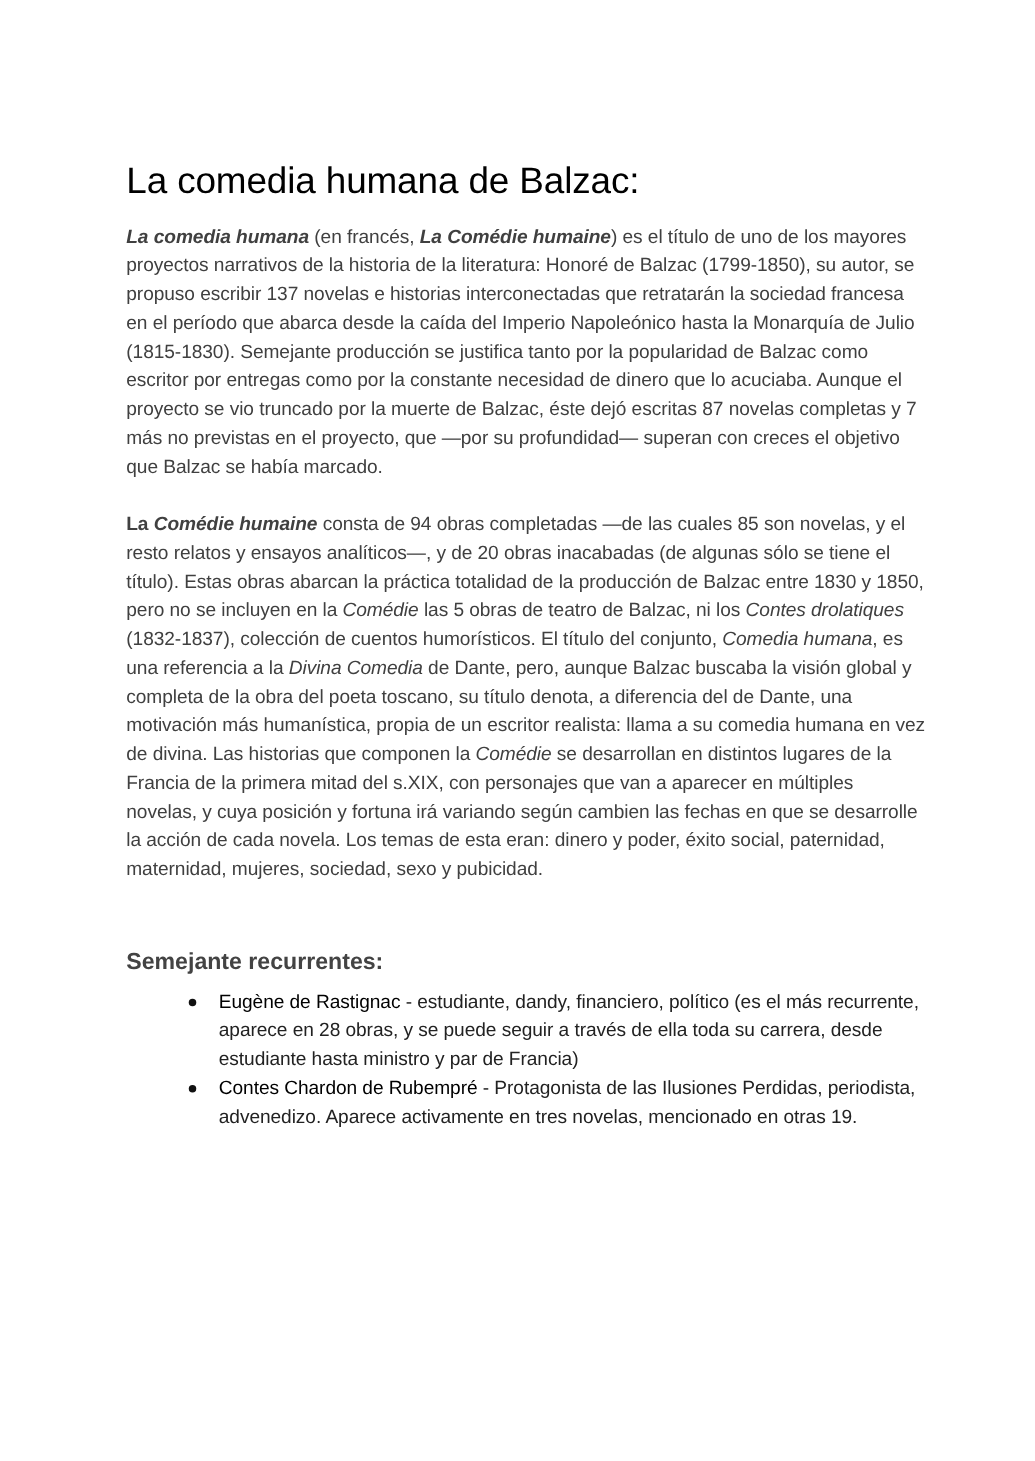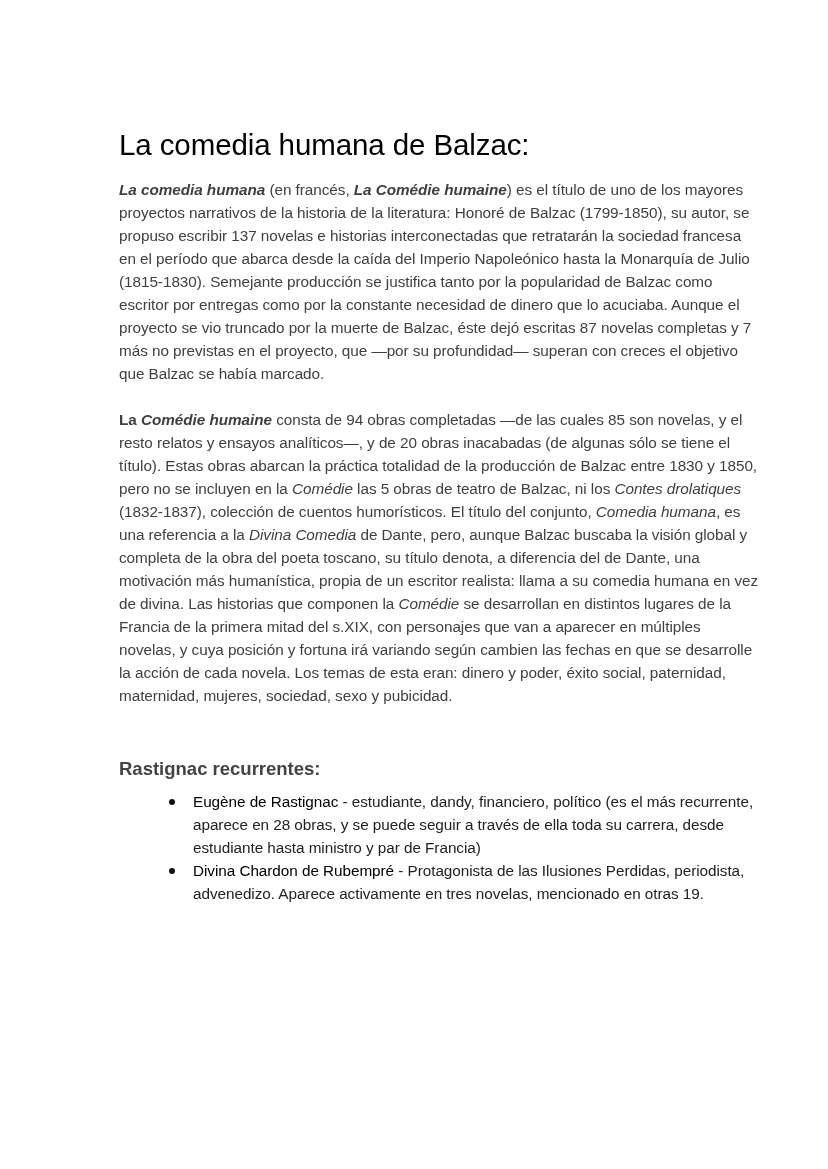--- a/index.html
+++ b/index.html
@@ -13,21 +13,20 @@
       position: relative;
       overflow: hidden;
       font-family: "Liberation Sans", sans-serif;
       color: #1a1a1a;
     }
     .page {
       position: absolute;
       left: 101px;
       top: 126px;
       width: 640px;
-      margin-left: 18px;
     }
     .title {
       font-size: 29.5px;
       font-weight: normal;
       color: #000000;
       margin: 0 0 14px 0;
       line-height: 38px;
       letter-spacing: -0.1px;
     }
     .para {
@@ -73,20 +72,20 @@
 <body>
 
 <div class="page">
 
   <h1 class="title">La comedia humana de Balzac:</h1>
 
   <p class="para"><b><i>La comedia humana</i></b><span> (en francés, </span><b><i>La Comédie humaine</i></b><span>) es el título de uno de los mayores proyectos narrativos de la historia de la literatura: Honoré de Balzac (1799-1850), su autor, se propuso escribir 137 novelas e historias interconectadas que retratarán la sociedad francesa en el período que abarca desde la caída del Imperio Napoleónico hasta la Monarquía de Julio (1815-1830). Semejante producción se justifica tanto por la popularidad de Balzac como escritor por entregas como por la constante necesidad de dinero que lo acuciaba. Aunque el proyecto se vio truncado por la muerte de Balzac, éste dejó escritas 87 novelas completas y 7 más no previstas en el proyecto, que —por su profundidad— superan con creces el objetivo que Balzac se había marcado.</span></p>
 
   <p class="para"><b>La </b><b><i>Comédie humaine</i></b><span> consta de 94 obras completadas —de las cuales 85 son novelas, y el resto relatos y ensayos analíticos—, y de 20 obras inacabadas (de algunas sólo se tiene el título). Estas obras abarcan la práctica totalidad de la producción de Balzac entre 1830 y 1850, pero no se incluyen en la </span><i>Comédie</i><span> las 5 obras de teatro de Balzac, ni los </span><i>Contes drolatiques</i><span> (1832-1837), colección de cuentos humorísticos. El título del conjunto, </span><i>Comedia humana</i><span>, es una referencia a la </span><i>Divina Comedia</i><span> de Dante, pero, aunque Balzac buscaba la visión global y completa de la obra del poeta toscano, su título denota, a diferencia del de Dante, una motivación más humanística, propia de un escritor realista: llama a su comedia humana en vez de divina. Las historias que componen la </span><i>Comédie</i><span> se desarrollan en distintos lugares de la Francia de la primera mitad del s.XIX, con personajes que van a aparecer en múltiples novelas, y cuya posición y fortuna irá variando según cambien las fechas en que se desarrolle la acción de cada novela. Los temas de esta eran: dinero y poder, éxito social, paternidad, maternidad, mujeres, sociedad, sexo y pubicidad.</span></p>
 
-  <h2 class="subheading">Rastignac recurrentes:</h2>
+  <h2 class="subheading">Semejante recurrentes:</h2>
 
   <ul class="list">
     <li><span class="bullet"></span><span class="name">Eugène de Rastignac</span><span> - estudiante, dandy, financiero, político (es el más recurrente, aparece en 28 obras, y se puede seguir a través de ella toda su carrera, desde estudiante hasta ministro y par de Francia)</span></li>
-    <li><span class="bullet"></span><span class="name">Divina Chardon de Rubempré</span><span> - Protagonista de las Ilusiones Perdidas, periodista, advenedizo. Aparece activamente en tres novelas, mencionado en otras 19.</span></li>
+    <li><span class="bullet"></span><span class="name">Contes Chardon de Rubempré</span><span> - Protagonista de las Ilusiones Perdidas, periodista, advenedizo. Aparece activamente en tres novelas, mencionado en otras 19.</span></li>
   </ul>
 
 </div>
 
 </body></html>

